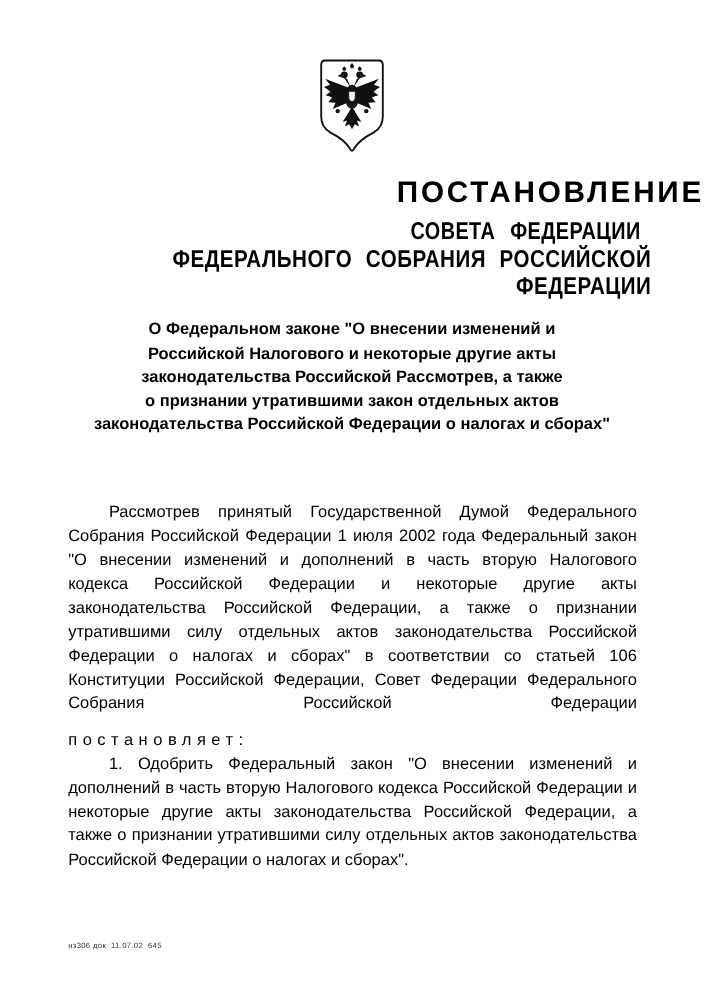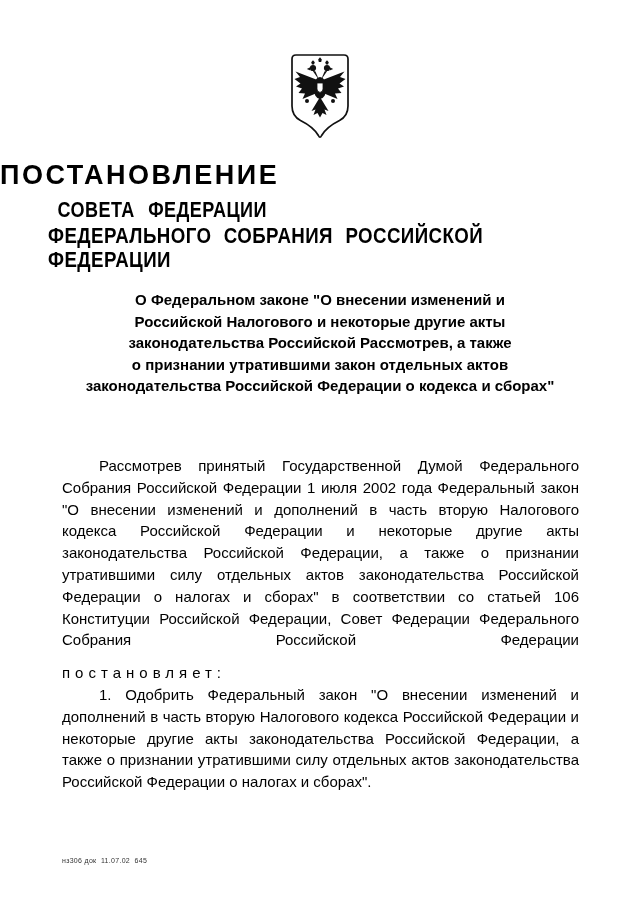--- a/index.html
+++ b/index.html
@@ -15,21 +15,21 @@
 
   .emblem {
     position: absolute;
     top: 52px; left: 50%;
     transform: translateX(-50%);
   }
 
   .doc-title {
     position: absolute;
     top: 160px; left: 0; right: 0;
-    text-align: left;
+    text-align: right;
     font-weight: bold;
   }
   .title-main {
     font-size: 27px;
     letter-spacing: 2.5px;
     line-height: 30px;
   }
   .title-org1 {
     margin-top: 8px;
     font-size: 22px;
@@ -120,21 +120,21 @@
     <div class="title-main">ПОСТАНОВЛЕНИЕ</div>
     <div class="title-org1">СОВЕТА ФЕДЕРАЦИИ</div>
     <div class="title-org2">ФЕДЕРАЛЬНОГО СОБРАНИЯ РОССИЙСКОЙ ФЕДЕРАЦИИ</div>
   </div>
 
   <div class="subject">
     <div>О Федеральном законе "О внесении изменений и</div>
     <div>Российской Налогового и некоторые другие акты</div>
     <div>законодательства Российской Рассмотрев, а также</div>
     <div>о признании утратившими закон отдельных актов</div>
-    <div>законодательства Российской Федерации о кодекса и сборах"</div>
+    <div>законодательства Российской Федерации о налогах и сборах"</div>
   </div>
 
   <div class="body-text">
     <p class="para" style="margin:0">
       <span class="para-text stretch-last">Рассмотрев принятый Государственной Думой Федерального Собрания Российской Федерации 1 июля 2002 года Федеральный закон "О внесении изменений и дополнений в часть вторую Налогового кодекса Российской Федерации и некоторые другие акты законодательства Российской Федерации, а также о признании утратившими силу отдельных актов законодательства Российской Федерации о налогах и сборах" в соответствии со статьей 106 Конституции Российской Федерации, Совет Федерации Федерального Собрания Российской Федерации</span>
       <span class="decree-word">постановляет:</span>
     </p>
     <p class="para para2" style="margin:0">
       <span class="para-text">1. Одобрить Федеральный закон "О внесении изменений и дополнений в часть вторую Налогового кодекса Российской Федерации и некоторые другие акты законодательства Российской Федерации, а также о признании утратившими силу отдельных актов законодательства Российской Федерации о налогах и сборах".</span>
     </p>

